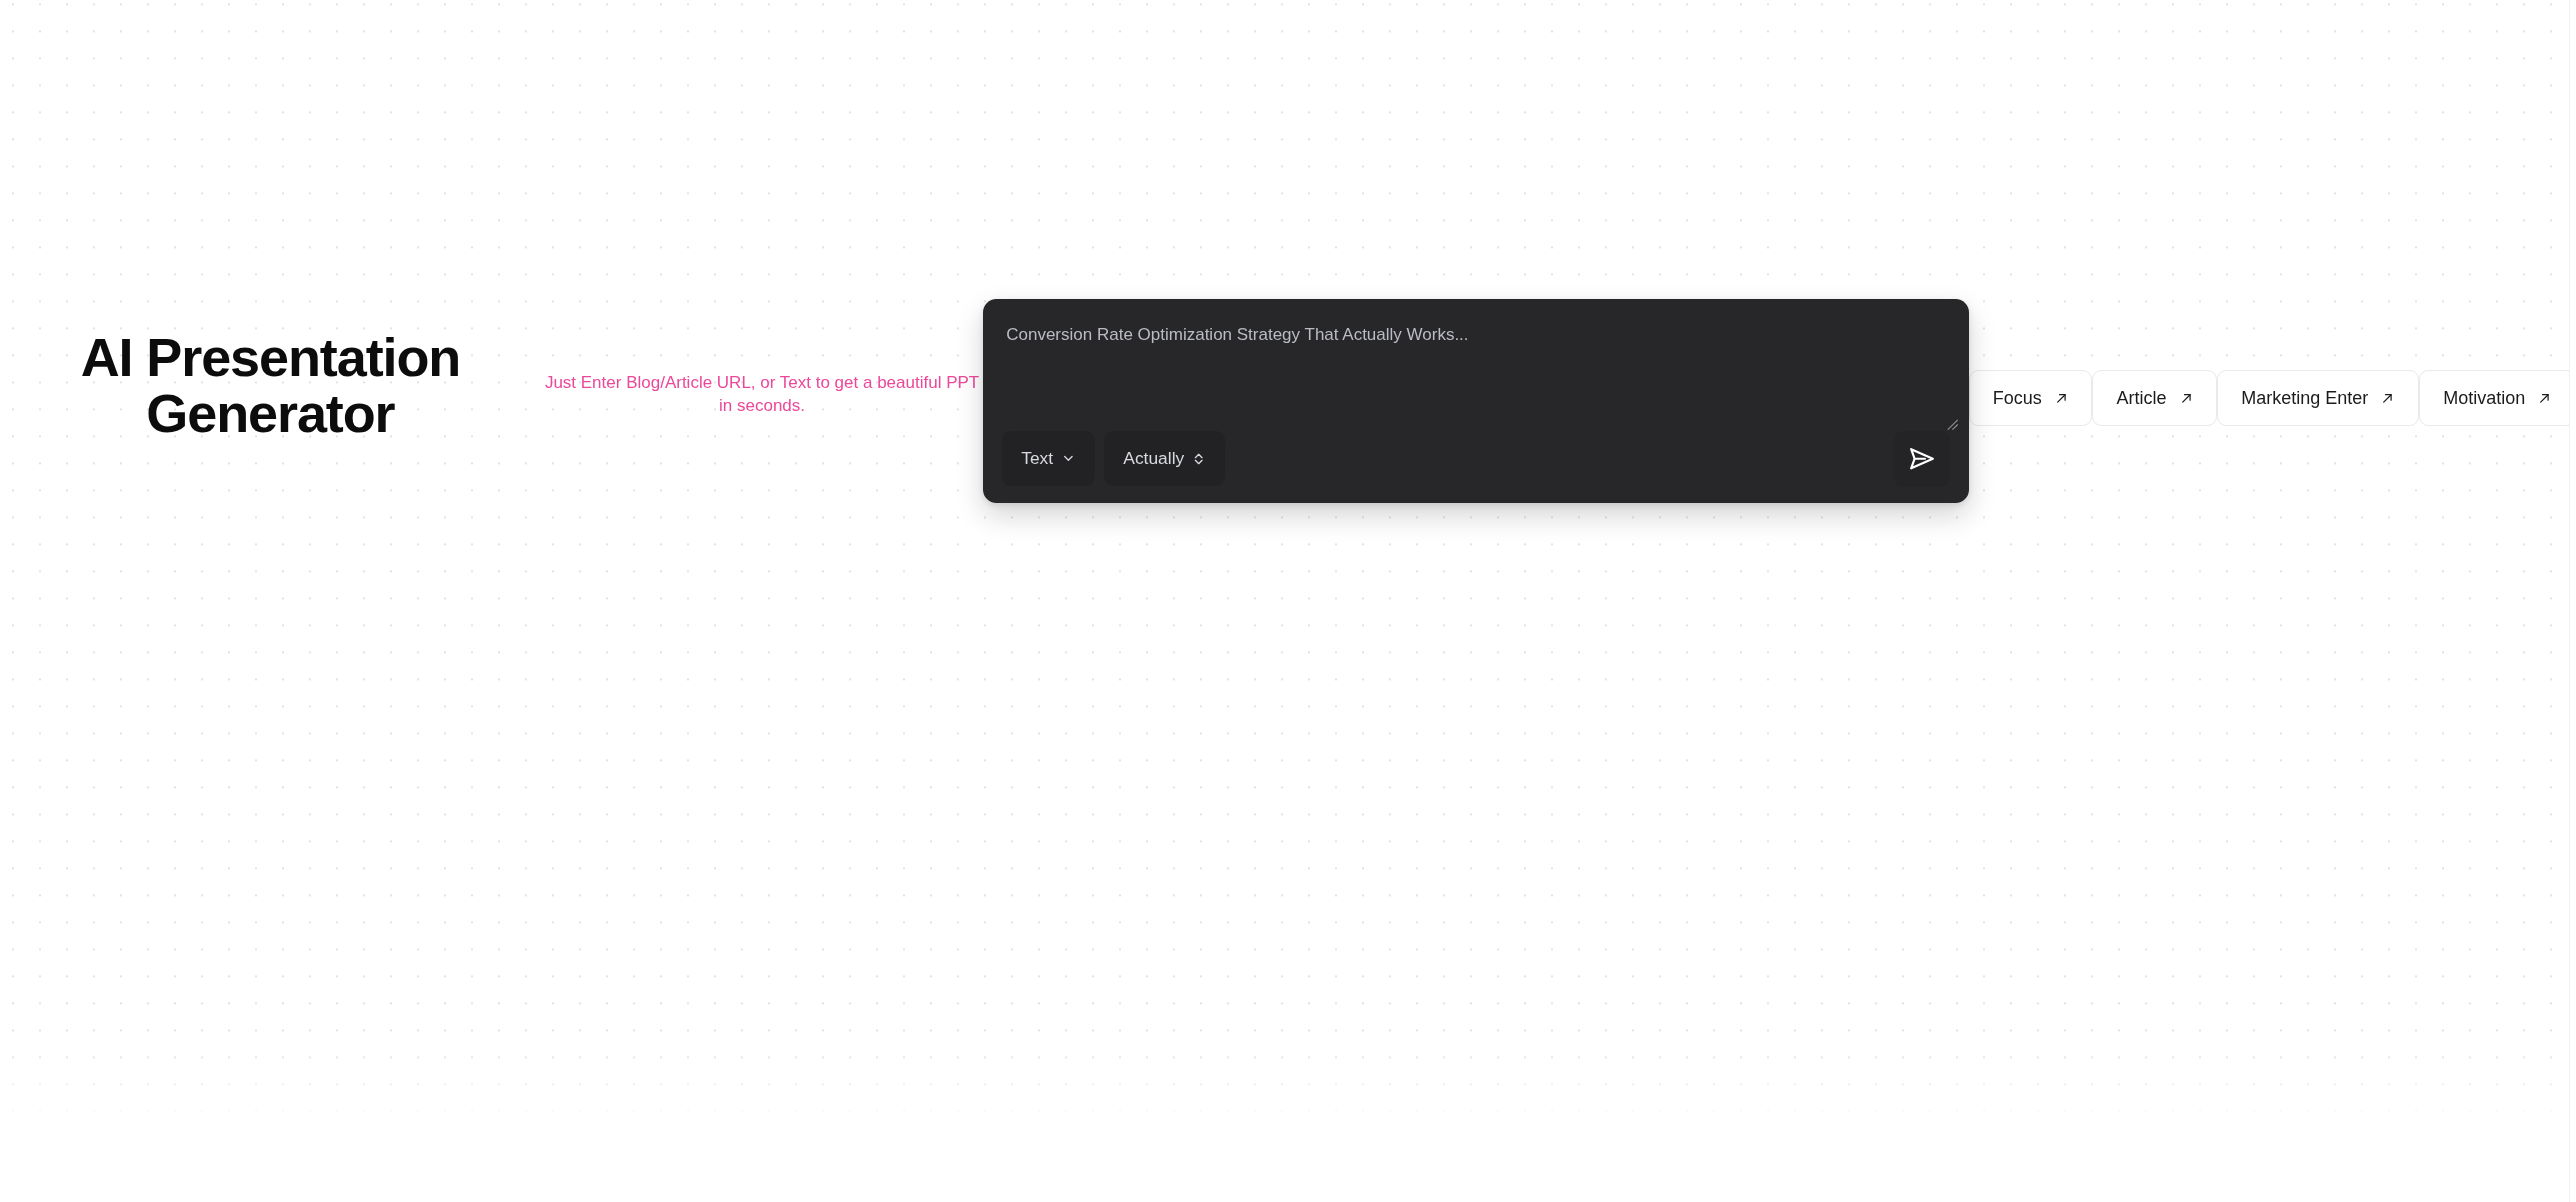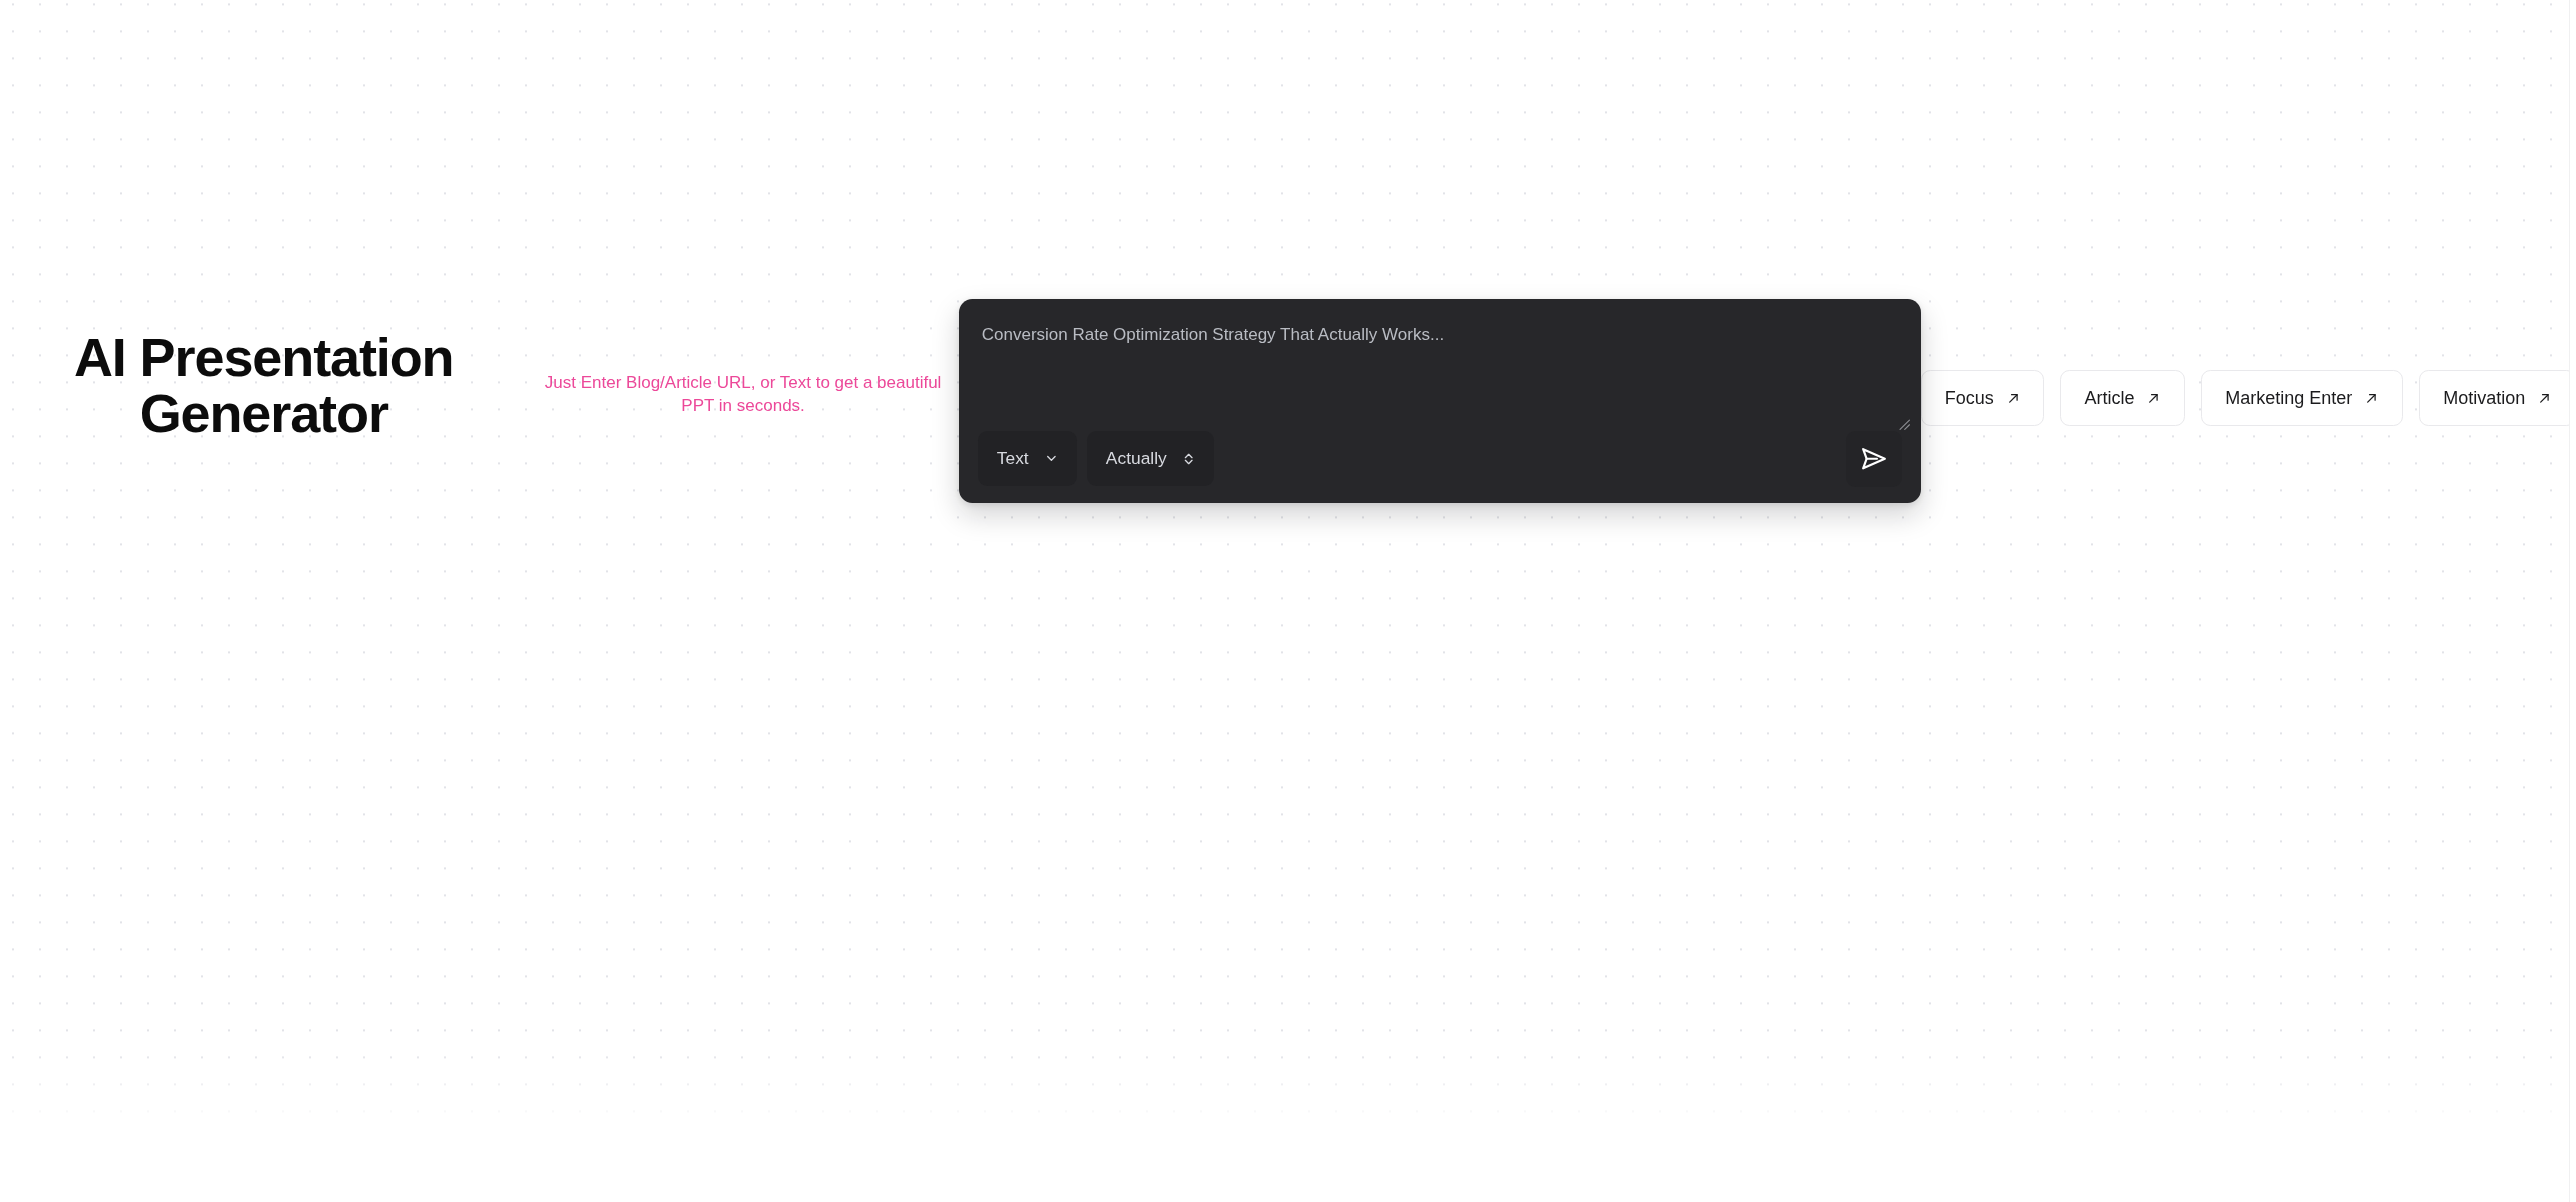--- a/index.html
+++ b/index.html
@@ -120,21 +120,21 @@
     margin-top: 13.4px;
     display: flex;
     align-items: center;
     gap: 9.4px;
   }
 
   .pill {
     height: 55px;
     display: inline-flex;
     align-items: center;
-    gap: 15px;
+    gap: 8px;
     padding: 0 19px;
     background: #222225;
     border: 0;
     border-radius: 9.4px;
     color: #d8dae0;
     font-family: "Liberation Sans", sans-serif;
     font-size: 17.4px;
     font-weight: 400;
     cursor: pointer;
     white-space: nowrap;
@@ -153,21 +153,21 @@
     justify-content: center;
     cursor: pointer;
   }
 
   
   .chips {
     margin-top: 27px;
     display: flex;
     align-items: center;
     justify-content: center;
-    gap: 16px;
+    gap: 0;
   }
 
   .chip {
     height: 56px;
     display: inline-flex;
     align-items: center;
     gap: 12px;
     padding: 0 23px;
     background: #ffffff;
     border: 1.1px solid #e9e9ec;

